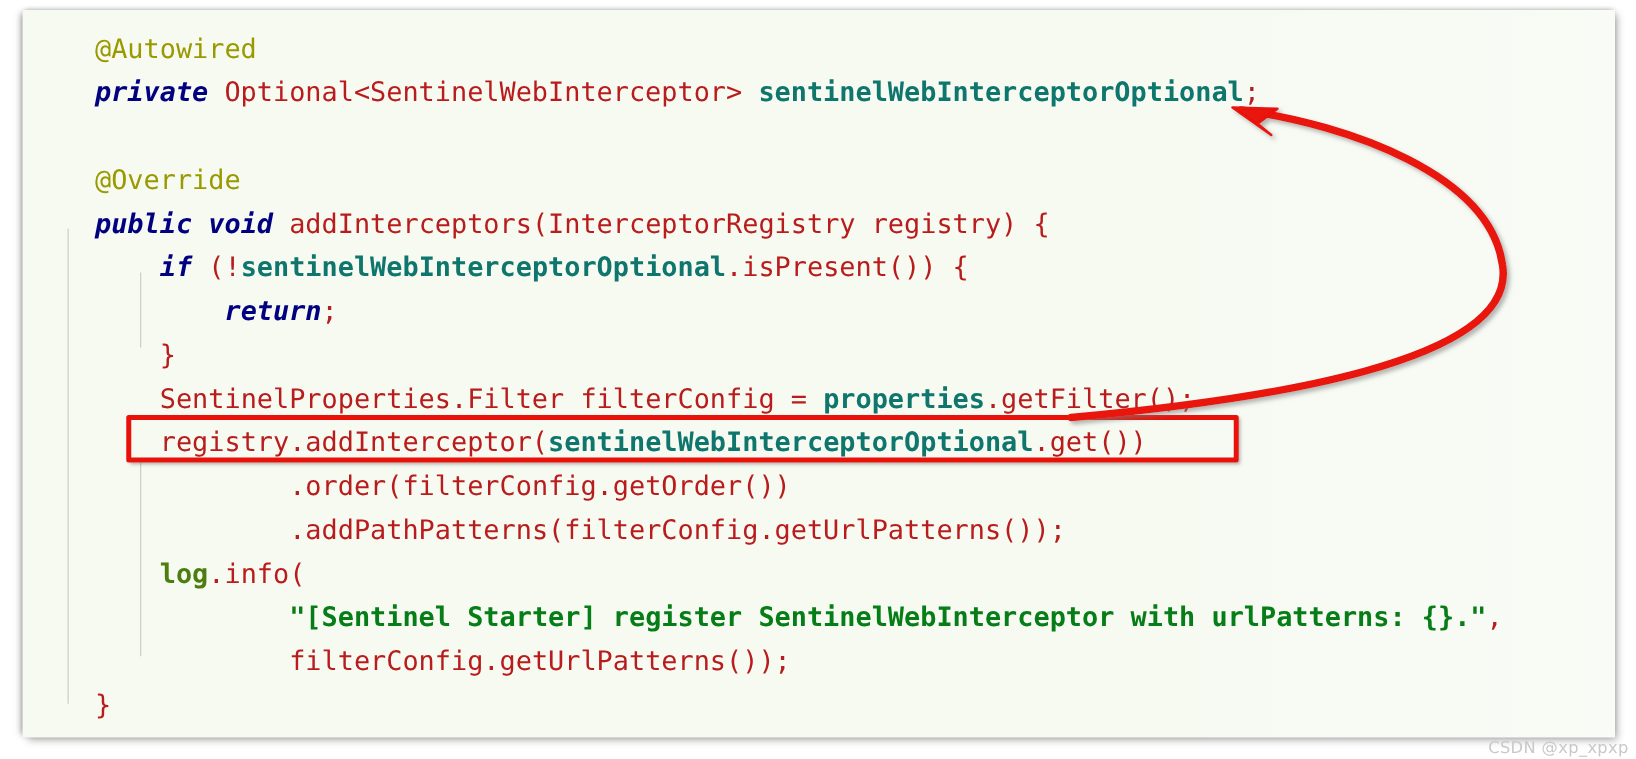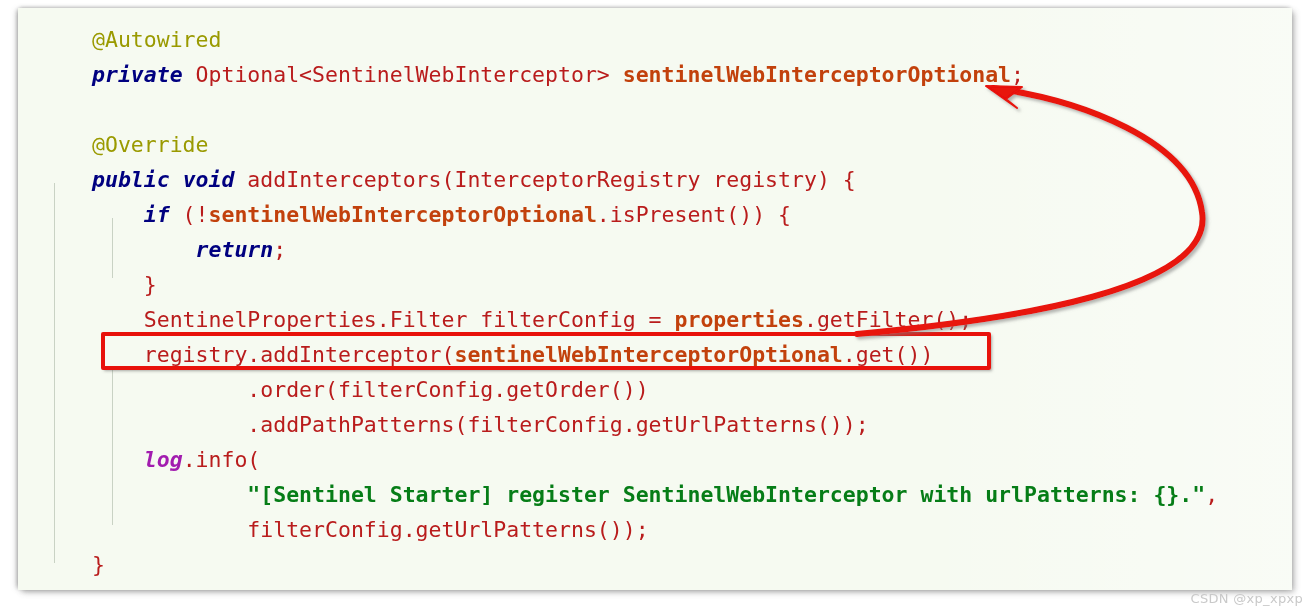--- a/index.html
+++ b/index.html
@@ -47,43 +47,43 @@
     position: absolute;
     width: 1px;
     background: #c9d2c4;
   }
 
   #code-text {
     position: absolute;
     left: 0;
     top: 0;
     width: 100%;
-    padding: 14px 0 0 16px;
+    padding: 14px 0 0 0;
     margin: 0;
     font-family: "DejaVu Sans Mono", "Liberation Mono", monospace;
     font-size: 21.5px;
     line-height: 35px;
     color: #111111;
     white-space: pre;
     z-index: 2;
   }
   .line {
     position: relative;
     height: 35px;
     padding-left: 58px;
     white-space: pre;
   }
   .blank { height: 35px; }
 
   
   .tok-anno    { color: #9a9a00; }
   .tok-kw      { color: #000080; font-weight: bold; font-style: italic; }
   .tok-plain   { color: #b91c1c; }
-  .tok-field   { color: #c2410c; font-weight: bold; }
-  .tok-static  { color: #a21caf; font-weight: bold; font-style: italic; }
+  .tok-field   { color: #0f766e; font-weight: bold; }
+  .tok-static  { color: #4d7c0f; font-weight: bold; }
   .tok-str     { color: #067d17; font-weight: bold; }
 
   
   #highlight-box {
     position: absolute;
     left: 101px;
     top: 332px;
     width: 890px;
     height: 38px;
     border: 4px solid #e8120b;

